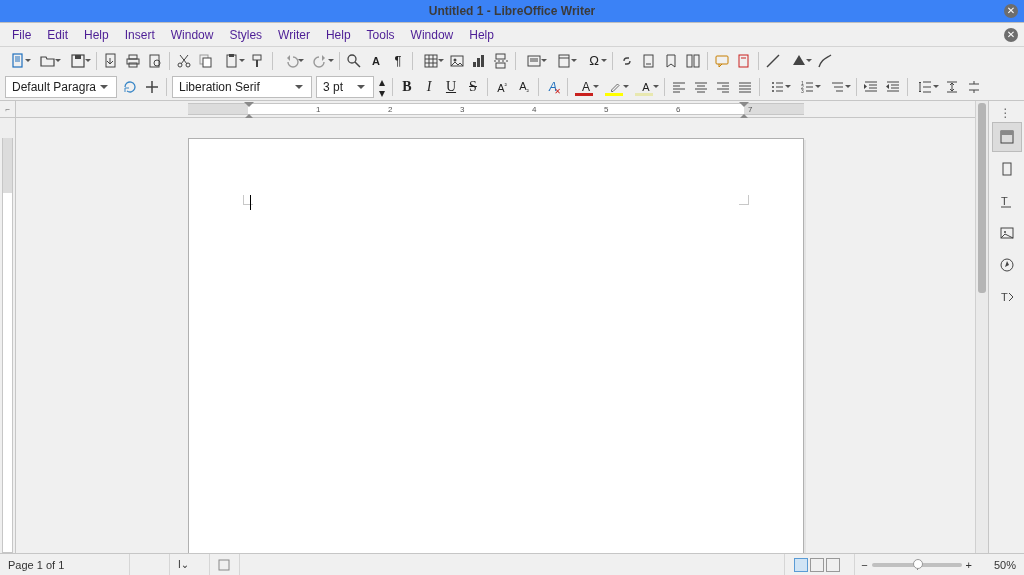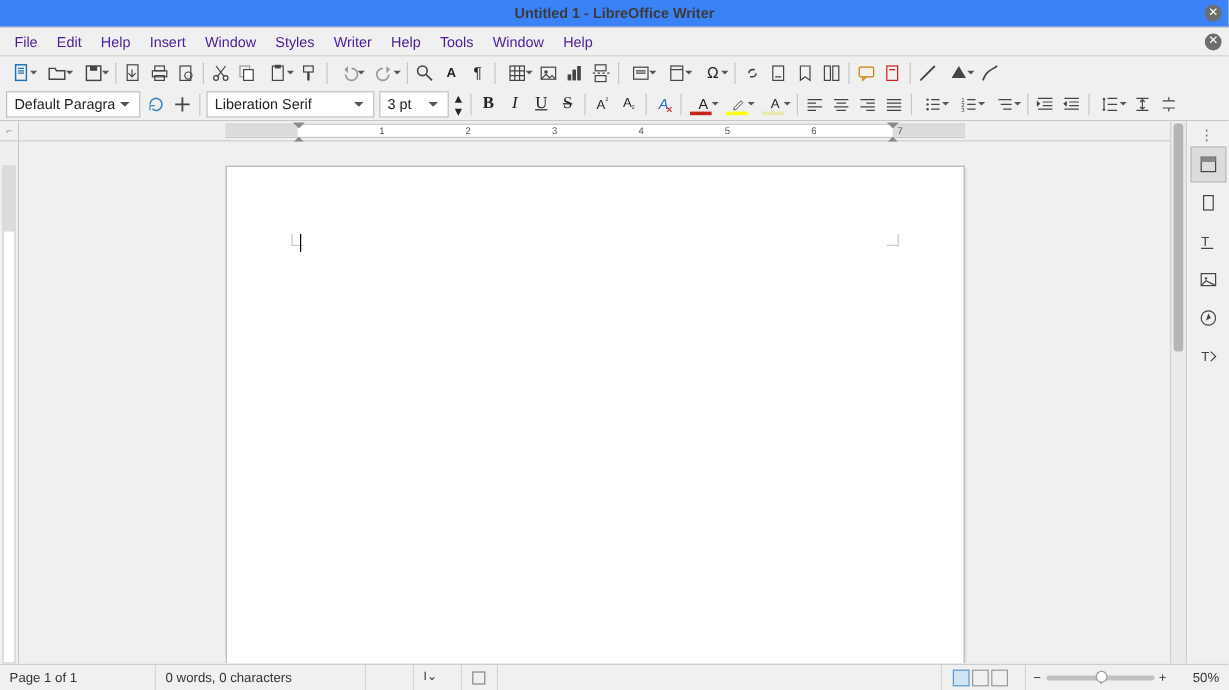--- a/index.html
+++ b/index.html
@@ -551,21 +551,20 @@
           <text x="2" y="12" font-size="11" fill="#444">T</text>
           <path d="M10 4l4 4-4 4" fill="none" stroke="#444"></path>
         </svg>
       </div>
   </div>
   <div class="side-handle"></div>
 </div>
 
 <div class="statusbar">
   <div class="cell" style="width:130px">Page 1 of 1</div>
-  <div class="cell" style="width:175px">0 words, 0 characters</div>
   <div class="cell" style="width:40px"></div>
   <div class="cell" style="width:40px">
       <span style="font-size:10px">I⌄</span>
     </div>
   <div class="cell" style="width:30px">
       <svg width="12" height="12">
         <rect x="1" y="1" width="10" height="10" fill="none" stroke="#888"></rect>
       </svg>
     </div>
   <div class="cell flex"></div>

